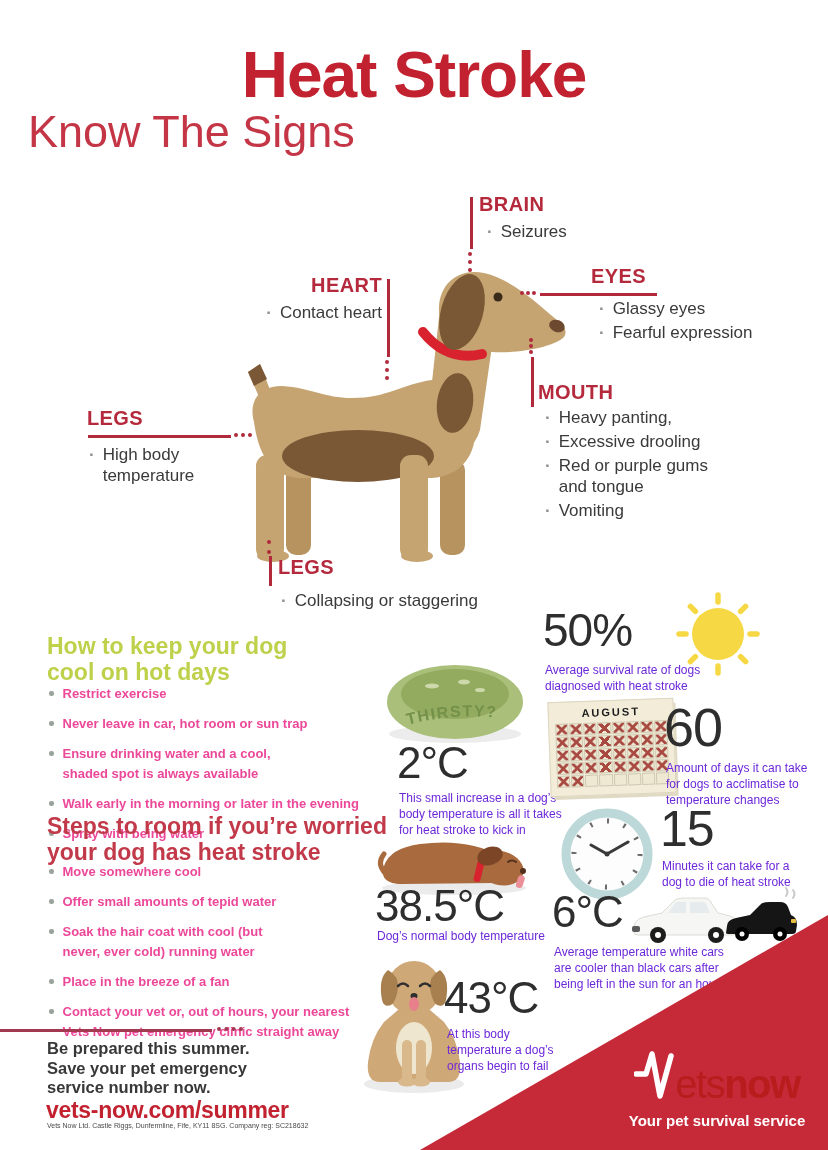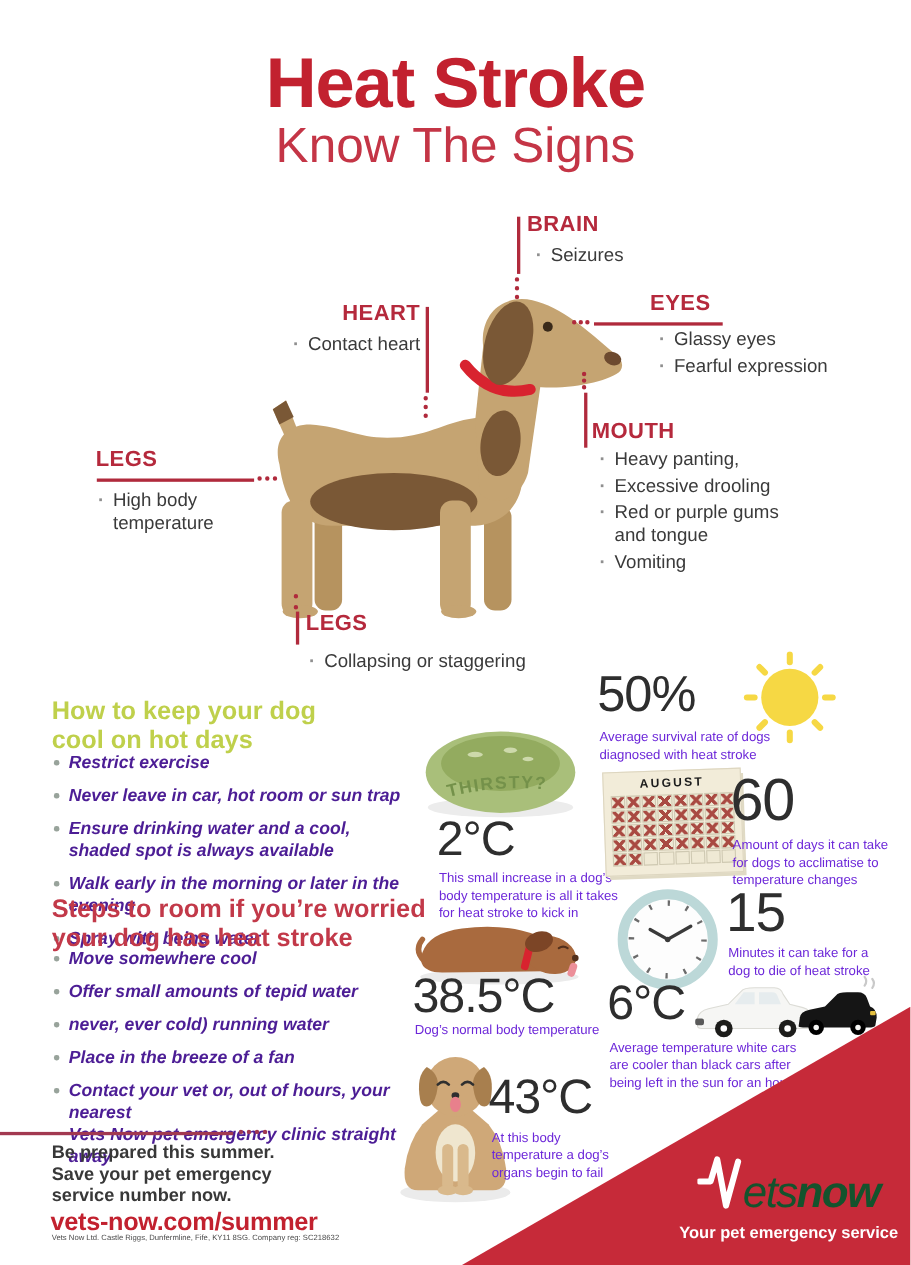--- a/index.html
+++ b/index.html
@@ -3,37 +3,37 @@
 <meta charset="utf-8">
 <style>
   html,body{margin:0;padding:0;background:#fff;}
   .page{position:relative;width:828px;height:1150px;background:#fff;overflow:hidden;
         font-family:"Liberation Sans","DejaVu Sans",sans-serif;color:#3a3a3a;}
   .abs{position:absolute;}
   .ln{display:block;}
 
   
   .title{left:0;right:0;top:38px;text-align:center;color:#c2212f;font-weight:800;font-size:64px;letter-spacing:-1px;}
-  .subtitle{left:0;right:0;top:106px;text-align:center;color:#c43546;font-weight:400;font-size:45px;}
+  .subtitle{left:0;right:0;top:106px;text-align:left;color:#c43546;font-weight:400;font-size:45px;padding-left:28px;}
 
   
   .dlh{font-size:20px;font-weight:800;color:#b5293c;letter-spacing:.4px;}
   .ditem{display:flex;font-size:17px;line-height:21px;color:#3a3a3a;margin-bottom:3px;}
   .ditem::before{content:"·";color:#8f8f8f;font-weight:700;margin-right:8px;}
   .ditem.right{justify-content:flex-end;}
   .lineV{width:3px;background:#b02a3c;}
   .lineH{height:3px;background:#b02a3c;}
   .dotsV{width:0;border-left:4px dotted #b02a3c;}
   .dotsH{height:0;border-top:4px dotted #b02a3c;}
 
   
   .sec-h{font-size:23px;font-weight:800;line-height:26px;}
   .sec-h.green{color:#bfd04b;}
   .sec-h.red{color:#c23949;}
-  .bitem{display:flex;font-size:16px;font-weight:600;line-height:20px;color:#4c1d95;margin-bottom:10px;font-style:italic;}
+  .bitem{display:flex;font-size:13px;font-weight:600;line-height:20px;color:#ec4899;margin-bottom:10px;}
   .bitem::before{content:"";width:4.5px;height:4.5px;border-radius:50%;background:#98a39b;margin:7px 9px 0 2px;flex:none;}
 
   
   .stat-num{font-weight:500;color:#2e2e2e;letter-spacing:-1px;line-height:1;}
   .caption{font-size:12px;line-height:16px;color:#6d28d9;}
 
   
   .calendar{width:112px;background:#f2ecd9;border:1px solid #ddd6c0;transform:rotate(-2deg);
             box-shadow:3px 4px 0 -1px #e0dac4;padding:5px 6px 8px;}
   .cal-head{text-align:center;font-size:11px;font-weight:800;letter-spacing:2px;color:#1c1c1c;margin-bottom:4px;}
@@ -42,21 +42,21 @@
   .cal-cell.x{background:
       linear-gradient(45deg,transparent 40%,#a94a42 40%,#a94a42 60%,transparent 60%),
       linear-gradient(-45deg,transparent 40%,#a94a42 40%,#a94a42 60%,transparent 60%),#efe9d4;}
 
   
   .cta{font-size:16.5px;font-weight:700;line-height:19.5px;color:#383838;}
   .url{font-size:23px;font-weight:800;color:#c2212f;letter-spacing:-.3px;}
   .smallprint{font-size:7px;color:#4a4a4a;}
   .red-tri{left:420px;top:915px;width:408px;height:235px;background:#c62a39;
            clip-path:polygon(100% 0,100% 100%,0 100%);z-index:1;}
-  .logo{left:606px;top:1042px;width:222px;display:flex;align-items:flex-end;justify-content:center;color:#14532d;z-index:2;font-style:italic;}
+  .logo{left:606px;top:1042px;width:222px;display:flex;align-items:flex-end;justify-content:center;color:#b91c1c;z-index:2;}
   .logo svg{margin-bottom:7px;}
   .logo-ets{font-size:40px;font-weight:400;letter-spacing:-1.5px;margin-left:-5px;}
   .logo-now{font-size:40px;font-weight:800;letter-spacing:-1.5px;}
   .logo-tag{left:606px;top:1112px;width:222px;text-align:center;color:#fff;font-size:15px;font-weight:700;z-index:2;}
 </style>
 </head>
 <body>
 
 <div class="page">
 
@@ -199,20 +199,21 @@
           <span class="ln">Move somewhere cool</span>
         </span>
       </div>
     <div class="bitem">
         <span>
           <span class="ln">Offer small amounts of tepid water</span>
         </span>
       </div>
     <div class="bitem">
         <span>
+          <span class="ln">Soak the hair coat with cool (but</span>
           <span class="ln">never, ever cold) running water</span>
         </span>
       </div>
     <div class="bitem">
         <span>
           <span class="ln">Place in the breeze of a fan</span>
         </span>
       </div>
     <div class="bitem">
         <span>
@@ -401,15 +402,15 @@
   <div class="abs smallprint" style="left:47px;top:1122px">Vets Now Ltd. Castle Riggs, Dunfermline, Fife, KY11 8SG. Company reg: SC218632</div>
 
   <div class="abs red-tri"></div>
   <div class="abs logo">
     <svg width="46" height="58" viewBox="0 0 46 58">
       <path d="M 2,32 L 12,32 L 18,12 L 26,54 L 37,14" stroke="#fff" stroke-width="5.5" fill="none" stroke-linecap="round" stroke-linejoin="round"></path>
     </svg>
     <span class="logo-ets">ets</span>
     <span class="logo-now">now</span>
   </div>
-  <div class="abs logo-tag">Your pet emergency service</div>
+  <div class="abs logo-tag">Your pet survival service</div>
 
 </div>
 
 </body></html>

